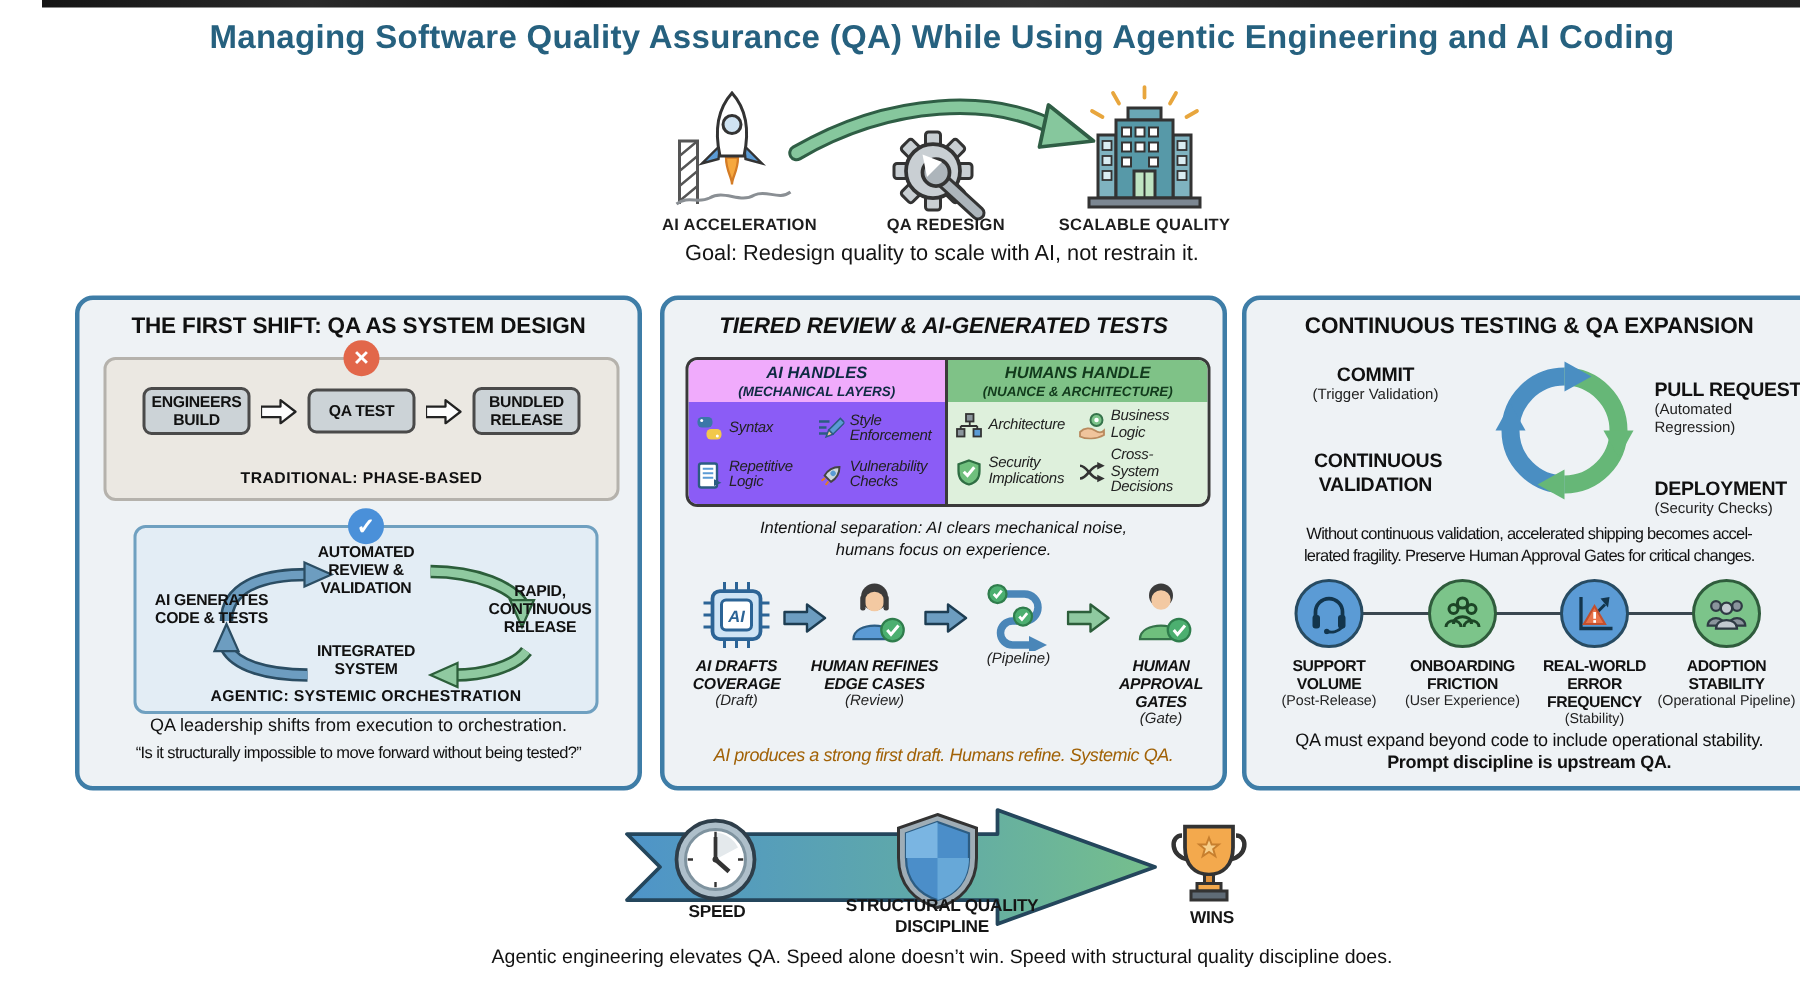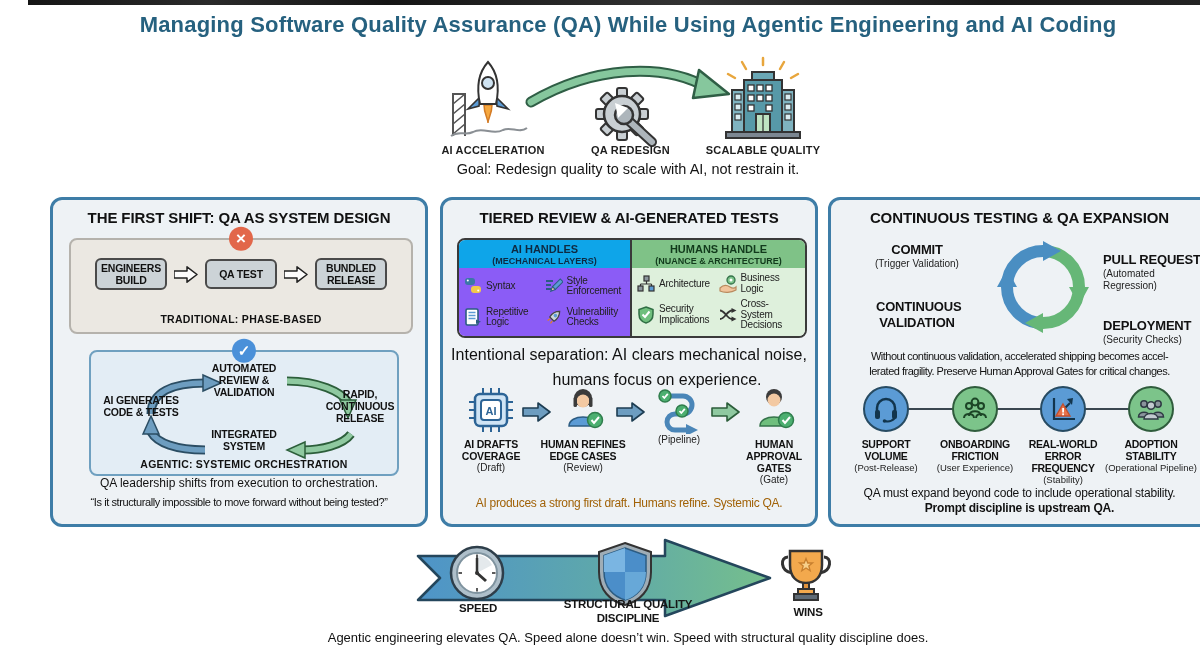--- a/index.html
+++ b/index.html
@@ -12,21 +12,21 @@
     color:#26617f;letter-spacing:.2px;}
   
   #header-graphic{left:400px;top:52px;width:400px;height:108px;}
   .hdr-label{position:absolute;top:92px;font-size:11px;font-weight:bold;color:#1d1d1d;
     text-align:center;letter-spacing:.2px;}
   #goal-text{left:0;top:161px;width:100%;text-align:center;font-size:14.5px;color:#141414;}
   
   .panel{position:absolute;top:197px;height:330px;background:#eef2f5;border:3px solid #3e7da7;
     border-radius:12px;box-sizing:border-box;}
   #panel-first{left:22px;width:378px;}
-  #panel-tiered{left:412px;width:378px;}
+  #panel-tiered{left:412px;width:378px;font-style:italic;}
   #panel-continuous{left:800px;width:383px;}
   .panel-title{position:absolute;top:9px;left:0;width:100%;text-align:center;font-size:15px;
     font-weight:bold;color:#111;letter-spacing:-0.1px;}
   
   #trad-box{left:16px;top:38px;width:340px;height:92px;background:#ebe8e2;
     border:2px solid #b5b2ac;border-radius:8px;}
   .badge{position:absolute;left:50%;top:0;transform:translate(-50%,-55%);width:24px;height:24px;
     border-radius:50%;display:flex;align-items:center;justify-content:center;color:#fff;
     font-weight:bold;z-index:3;}
   #badge-x{background:#e2674a;font-size:17px;}
@@ -46,33 +46,33 @@
     font-weight:bold;letter-spacing:.2px;}
   .p1-cap{position:absolute;left:0;width:100%;text-align:center;color:#111;}
   #p1-cap1{bottom:34px;font-size:12px;}
   #p1-cap2{bottom:16px;font-size:11px;letter-spacing:-0.4px;}
   
   #tier-table{left:14px;top:38px;width:350px;height:100px;border:2px solid #3a3a3a;border-radius:8px;
     overflow:hidden;display:flex;box-sizing:border-box;}
   .tier-col{width:50%;display:flex;flex-direction:column;}
   #tier-col-ai{border-right:2px solid #3a3a3a;box-sizing:border-box;}
   .tier-head{text-align:center;padding:3px 0 2px 0;line-height:1.15;}
-  #tier-head-ai{background:#0ea5e9;color:#0e2a42;}
+  #tier-head-ai{background:#f0abfc;color:#0e2a42;}
   #tier-head-h{background:#7fc287;color:#123a1c;}
   .tier-head .t1{font-size:11px;font-weight:bold;}
   .tier-head .t2{font-size:9px;font-weight:bold;}
   .tier-body{flex:1;display:grid;grid-template-columns:1fr 1fr;padding:3px 5px;align-items:center;}
   #tier-body-ai{background:#8b5cf6;}
   #tier-body-h{background:#def0dc;}
   .tier-item{display:flex;align-items:center;gap:4px;font-size:10px;color:#222;line-height:1.05;
     letter-spacing:-0.2px;}
   .tier-item svg{flex-shrink:0;}
-  .p2-sep{position:absolute;left:0;width:100%;text-align:center;font-size:16px;color:#111;}
+  .p2-sep{position:absolute;left:0;width:100%;text-align:center;font-size:11px;color:#111;}
   #p2-sep1{top:146px;}
-  #p2-sep2{top:171px;padding-left:28px;}
+  #p2-sep2{top:161px;}
   .flow-item{position:absolute;top:186px;width:92px;text-align:center;}
   .flow-item svg{display:block;margin:0 auto;}
   .flow-name{font-size:10.5px;font-weight:bold;line-height:1.15;margin-top:4px;letter-spacing:-0.2px;}
   .flow-sub{font-size:10px;color:#222;}
   .flow-arrow{position:absolute;top:202px;}
   #p2-caption{position:absolute;bottom:14px;left:0;width:100%;text-align:center;font-size:12px;
     letter-spacing:-0.3px;color:#a16207;}
   
   .p3-cyc-lbl{position:absolute;line-height:1.2;}
   .p3-cyc-lbl .n{font-size:13px;font-weight:bold;letter-spacing:-0.2px;}

